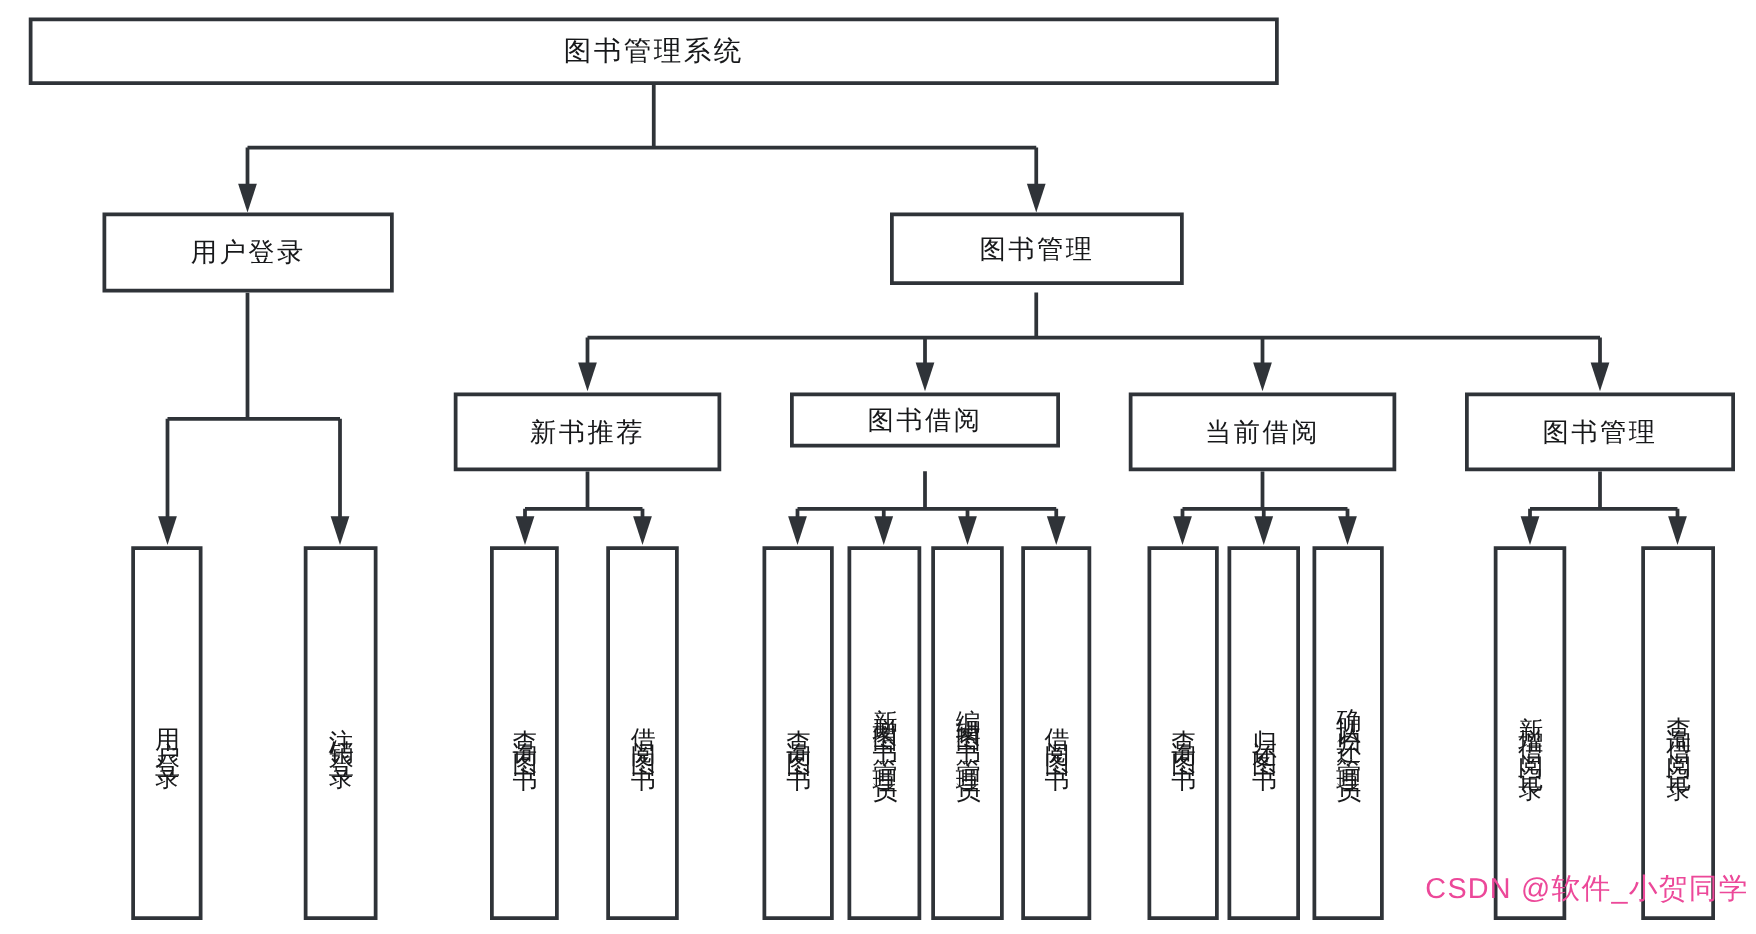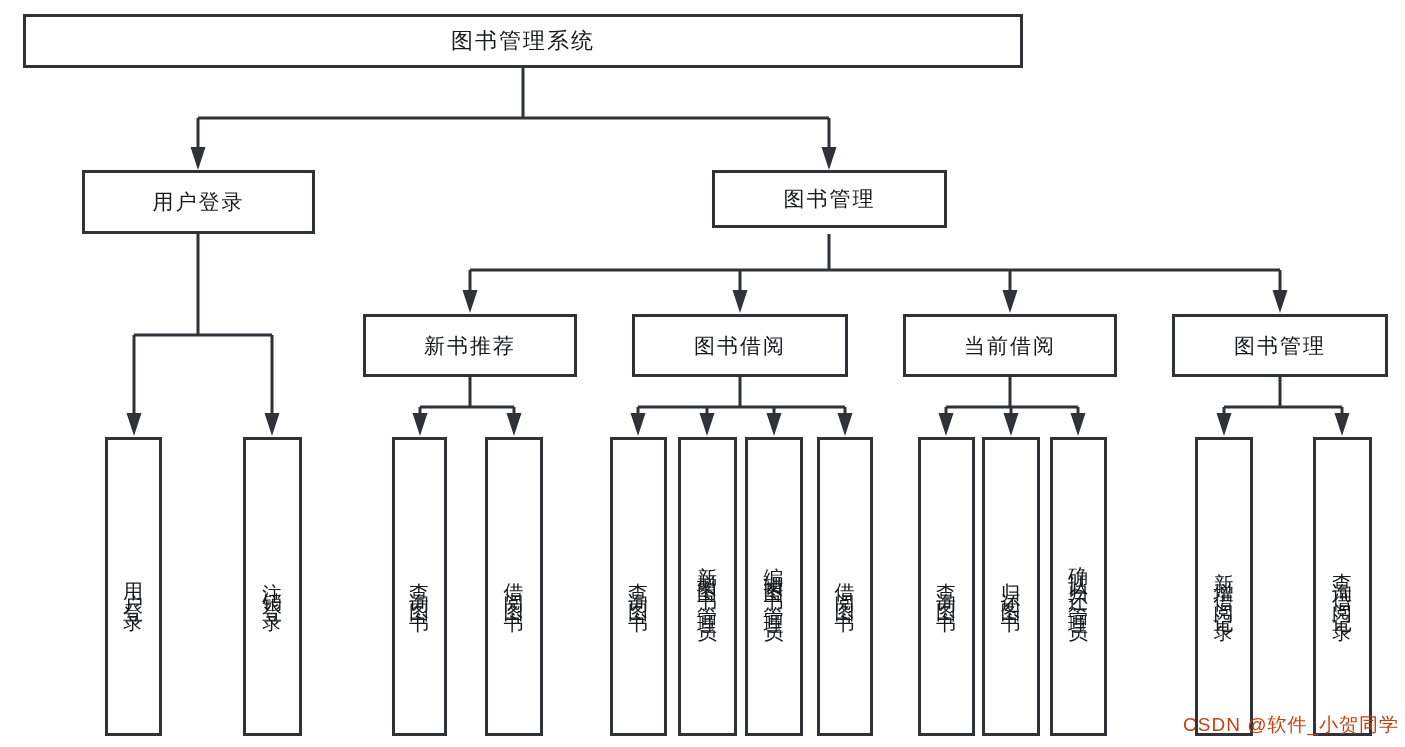--- a/index.html
+++ b/index.html
@@ -28,23 +28,23 @@
     writing-mode: vertical-rl;
     text-orientation: mixed;
     font-size: 20px;
     letter-spacing: 10px;
     line-height: 1;
     color: #17181a;
   }
   .node.v.long span { letter-spacing: 8px; }
   .watermark {
     position: absolute;
-    right: 6px; bottom: 9px;
-    font-size: 19px;
-    color: #c2410c;
+    right: 6px; bottom: 21px;
+    font-size: 23px;
+    color: #ec4899;
     letter-spacing: 1px;
     white-space: nowrap;
   }
 </style>
 </head>
 <body>
 
 <div id="canvas">
 
   <svg class="wires" width="1405" height="747" viewBox="0 0 1405 747" aria-hidden="true">
@@ -94,21 +94,21 @@
   <div class="node h" style="left:82px; top:170px; width:233px; height:64px;">
     <span>用户登录</span>
   </div>
   <div class="node h" style="left:712px; top:170px; width:235px; height:58px;">
     <span>图书管理</span>
   </div>
 
   <div class="node h" style="left:363px; top:314px; width:214px; height:63px;">
     <span>新书推荐</span>
   </div>
-  <div class="node h" style="left:632px; top:314px; width:216px; height:63px;">
+  <div class="node h" style="left:632px; top:314px; width:216px; height:44px;">
     <span>图书借阅</span>
   </div>
   <div class="node h" style="left:903px; top:314px; width:214px; height:63px;font-family:Liberation Mono, monospace;">
     <span>当前借阅</span>
   </div>
   <div class="node h" style="left:1172px; top:314px; width:216px; height:63px;">
     <span>图书管理</span>
   </div>
 
   <div class="node v" style="left:105px; top:437px; width:57px; height:299px;">

